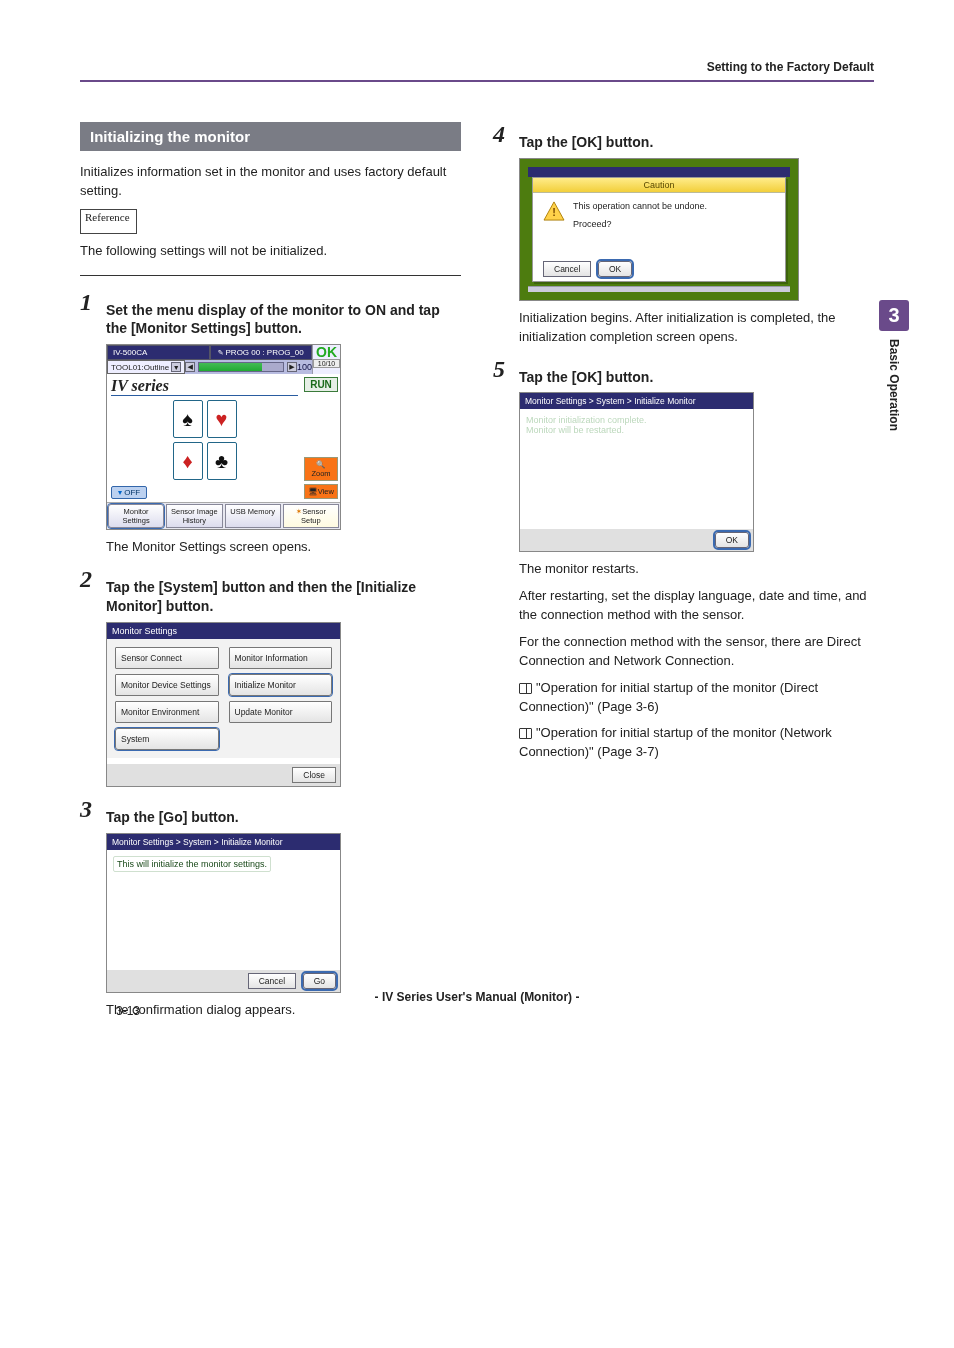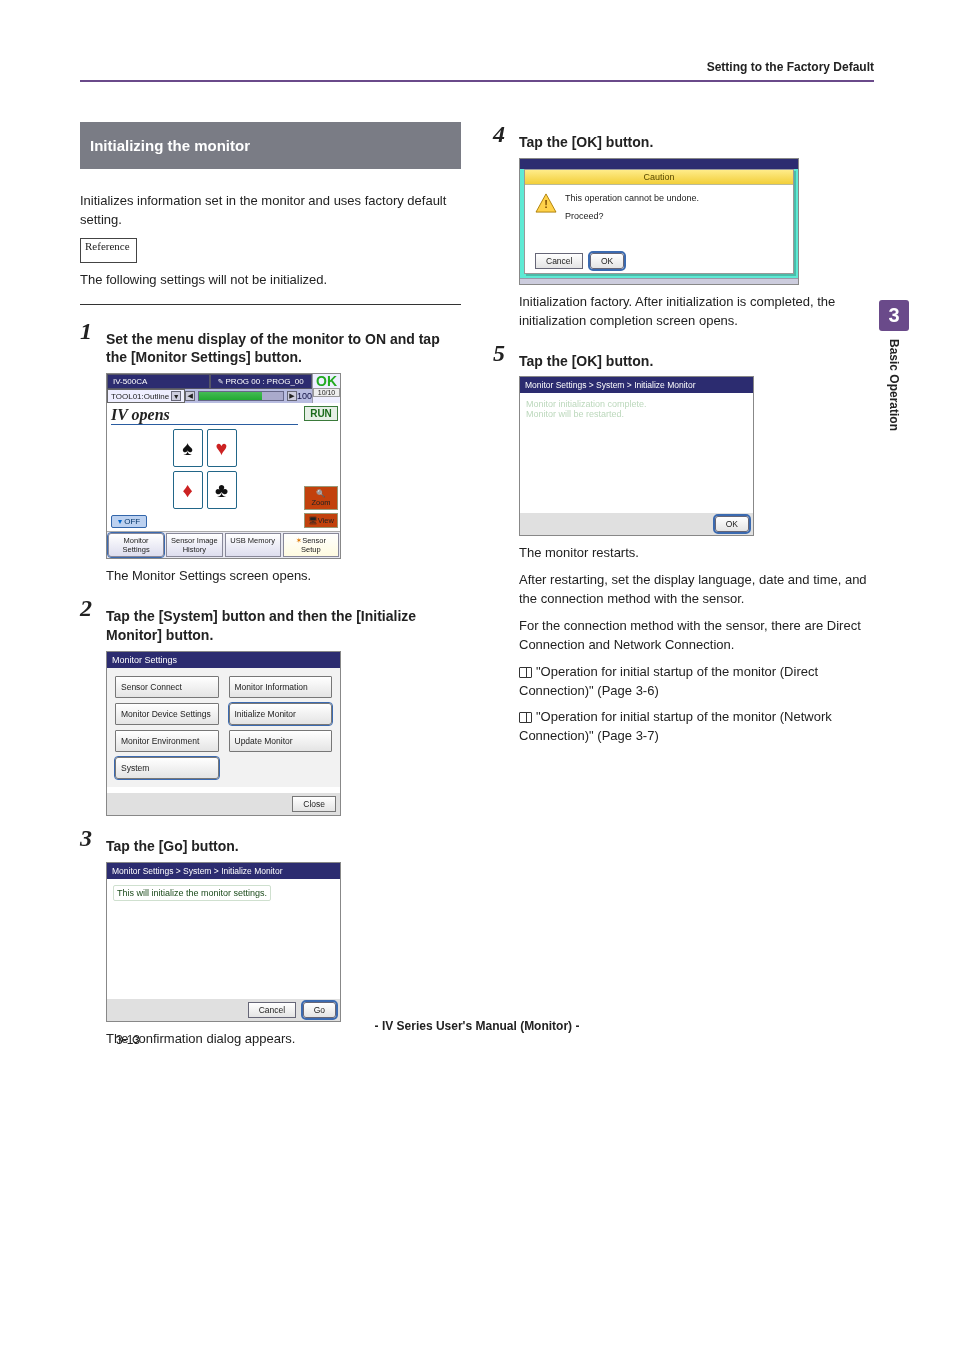--- a/index.html
+++ b/index.html
@@ -47,23 +47,23 @@
   .side-label {
     writing-mode: vertical-rl;
     font-size: 12px;
     font-weight: bold;
     margin: 0 auto;
   }
   .section-bar {
     background: #7a7c85;
     color: #fff;
     font-weight: bold;
-    padding: 15px 10px;
+    padding: 6px 10px;
     font-size: 15px;
-    margin-bottom: 23px;
+    margin-bottom: 12px;
   }
   p { margin-bottom: 8px; line-height: 1.45; }
   .ref-box {
     display: inline-block;
     border: 1px solid #444;
     padding: 1px 6px 10px 4px;
     font-size: 11px;
     font-family: "Times New Roman", serif;
     margin: 0 0 4px 0;
   }
@@ -112,21 +112,21 @@
   .s1-left { flex: 1; padding: 3px 4px; }
   .iv-series { font-family: "Times New Roman", serif; font-style: italic; font-weight: bold; font-size: 16px; border-bottom: 1px solid #2a5ca0; margin-bottom: 4px; }
   .card-row { display: flex; gap: 4px; justify-content: center; }
   .card { width: 30px; height: 38px; border: 1px solid #268; border-radius: 2px; background: #fff; display: flex; align-items: center; justify-content: center; font-size: 20px; }
   .card.red { color: #c22; }
   .card.black { color: #111; }
   .off-row { margin-top: 6px; }
   .off-btn { display: inline-block; background: #bcd1f0; border: 1px solid #36a; border-radius: 2px; padding: 1px 6px; font-size: 8px; color: #036; }
   .s1-right { width: 38px; padding: 3px 2px; display: flex; flex-direction: column; gap: 3px; align-items: stretch; }
   .run-btn { background: #e6efe6; border: 1px solid #3a7a3a; color: #1a6a1a; font-weight: bold; text-align: center; font-size: 10px; padding: 1px 0; }
-  .side-btn { background: #c2410c; border: 1px solid #997; font-size: 7.5px; padding: 2px 2px; text-align: center; }
+  .side-btn { background: #f97316; border: 1px solid #997; font-size: 7.5px; padding: 2px 2px; text-align: center; }
   .s1-bottom { display: flex; border-top: 1px solid #aaa; background: #e8e8f0; }
   .bot-btn { flex: 1; border: 1px solid #889; margin: 1px; padding: 2px 2px; font-size: 7.5px; text-align: center; background: linear-gradient(#fff,#dde); position: relative; }
   .bot-btn.orange { background: linear-gradient(#fff,#fffbe0); }
 
   
   .s2 { width: 235px; }
   .s2-header { background: #2c2c70; color: #fff; font-size: 9px; padding: 3px 5px; }
   .s2-body { background: #f2f2f2; padding: 8px; }
   .s2-grid { display: grid; grid-template-columns: 1fr 1fr; gap: 5px 10px; }
   .s2-btn { border: 1px solid #777; background: linear-gradient(#fff,#e4e4e4); padding: 4px 5px; font-size: 8.5px; border-radius: 1px; min-height: 22px; display: flex; align-items: center; }
@@ -140,21 +140,21 @@
   .s3 { width: 235px; }
   .s3-header { background: #2c2c70; color: #fff; font-size: 8.5px; padding: 3px 5px; }
   .s3-body { background: #fff; padding: 6px 6px 50px 6px; min-height: 120px; font-size: 9px; color: #1a4a1a; }
   .s3-body .msg { border: 1px solid #cfe0cf; border-radius: 2px; padding: 2px 3px; display: inline-block; }
   .s3-footer { background: #e0e0e0; padding: 3px 4px; text-align: right; }
   .btn-small { display: inline-block; border: 1px solid #667; background: linear-gradient(#fff,#e4e4e4); padding: 2px 10px; font-size: 8.5px; margin-left: 4px; }
   .btn-small.primary { outline: 2px solid #3b6ab0; border-radius: 3px; }
 
   
   .s4 { width: 280px; }
-  .s4-outer { background: #5eead4; padding: 0; }
+  .s4-outer { background: #4d7c0f; padding: 8px; }
   .s4-crop { height: 10px; background: #2c2c70; overflow: hidden; color: #fff; font-size: 8px; padding-left: 4px; }
   .s4-dialog { margin: 0 4px 4px 4px; border: 1px solid #999; background: #fff; box-shadow: 2px 2px 0 rgba(0,0,0,0.2); }
   .s4-title { background: linear-gradient(#ffec8a,#f2cf3a); text-align: center; font-size: 9px; padding: 2px 0; color: #5a4a00; border-bottom: 1px solid #bb9; }
   .s4-body { display: flex; padding: 8px 10px 28px 10px; font-size: 9px; gap: 8px; }
   .warn-icon {
     width: 22px; height: 20px; position: relative;
   }
   .warn-icon svg { width: 22px; height: 20px; }
   .s4-foot { text-align: left; padding: 4px 6px; background: #fff; }
   .s4-scroll { height: 6px; background: #ccd; border-top: 1px solid #99a; position: relative; }
@@ -224,21 +224,21 @@
                 <span class="score">100</span>
               </div>
             </div>
             <div class="s1-ok" style="background:#eef; border-left:1px solid #99a;">
               <div class="oktxt">OK</div>
               <div class="ratio">10/10</div>
             </div>
           </div>
           <div class="s1-body">
             <div class="s1-left">
-              <div class="iv-series">IV opens</div>
+              <div class="iv-series">IV series</div>
               <div class="card-row">
                 <div class="card black">♠</div>
                 <div class="card red">♥</div>
               </div>
               <div class="card-row" style="margin-top:4px;">
                 <div class="card red">♦</div>
                 <div class="card black">♣</div>
               </div>
               <div class="off-row">
                 <span class="off-btn"><span style="color:#06c;">▾ </span><span>OFF</span></span>
@@ -333,21 +333,21 @@
                 </div>
               </div>
               <div class="s4-foot">
                 <span class="btn-small">Cancel</span>
                 <span class="btn-small primary">OK</span>
               </div>
             </div>
             <div class="s4-scroll"></div>
           </div>
         </div>
-        <p>Initialization factory. After initialization is completed, the initialization completion screen opens.</p>
+        <p>Initialization begins. After initialization is completed, the initialization completion screen opens.</p>
       </div>
 
       <div class="step">
         <div class="step-num">5</div>
         <div class="step-text">Tap the [OK] button.</div>
       </div>
       <div class="indent">
         <div class="screenshot s3">
           <div class="s3-header">Monitor Settings &gt; System &gt; Initialize Monitor</div>
           <div class="s3-body" style="color:#fff; background:#fff;">

